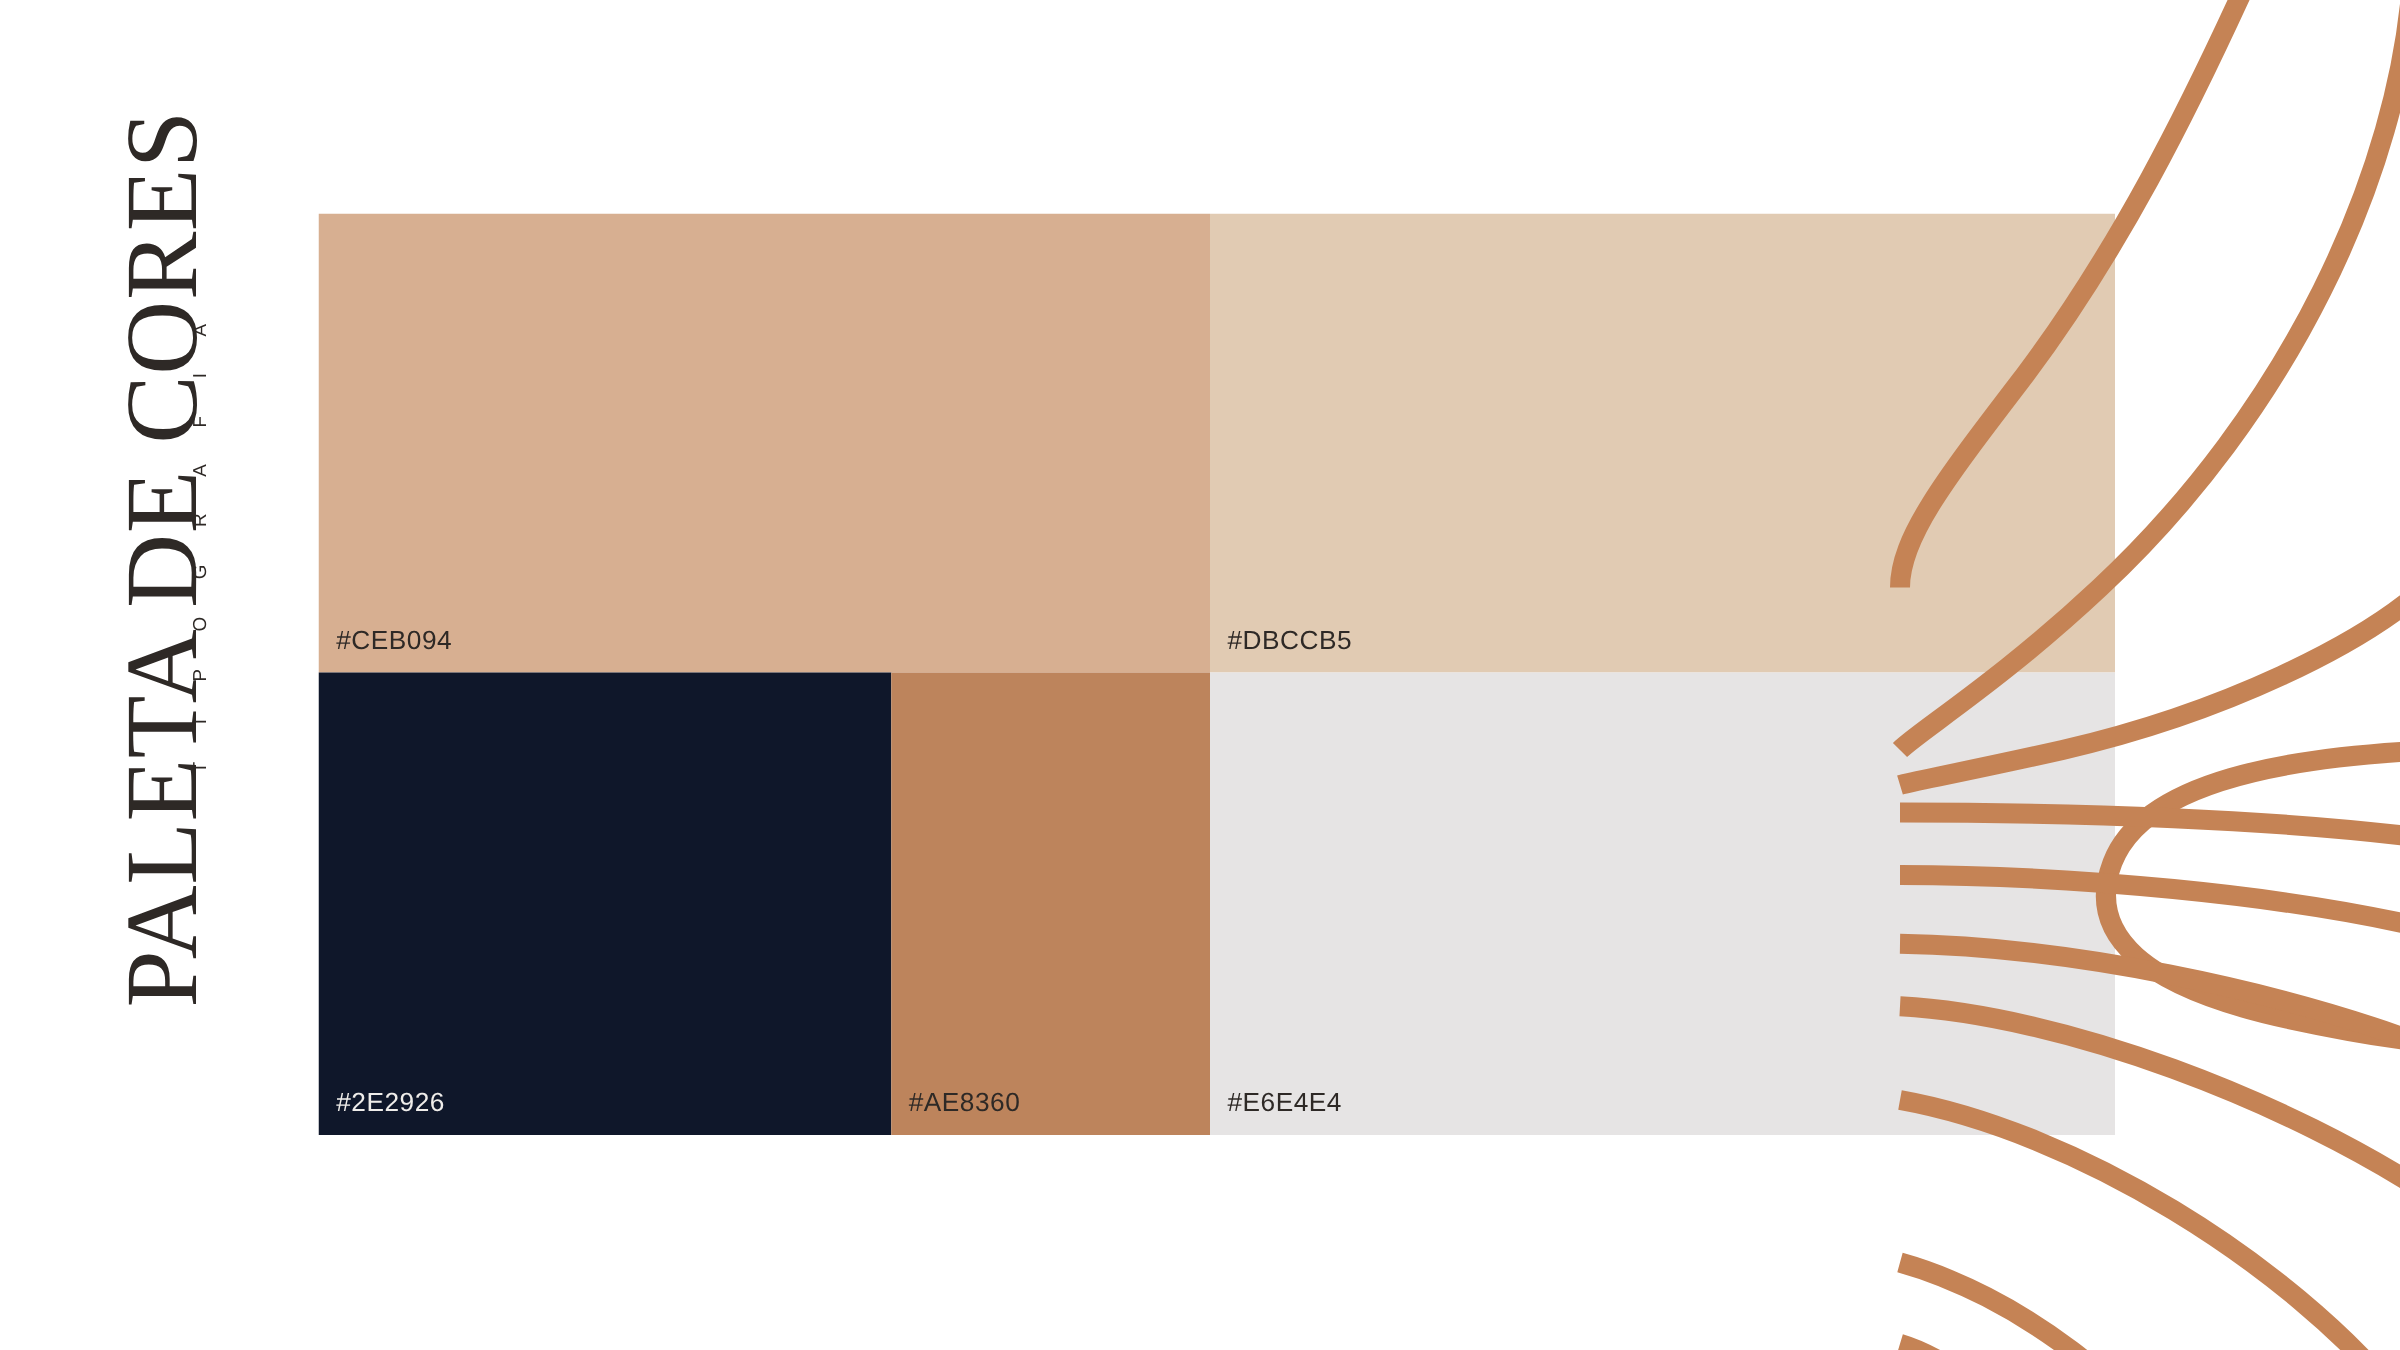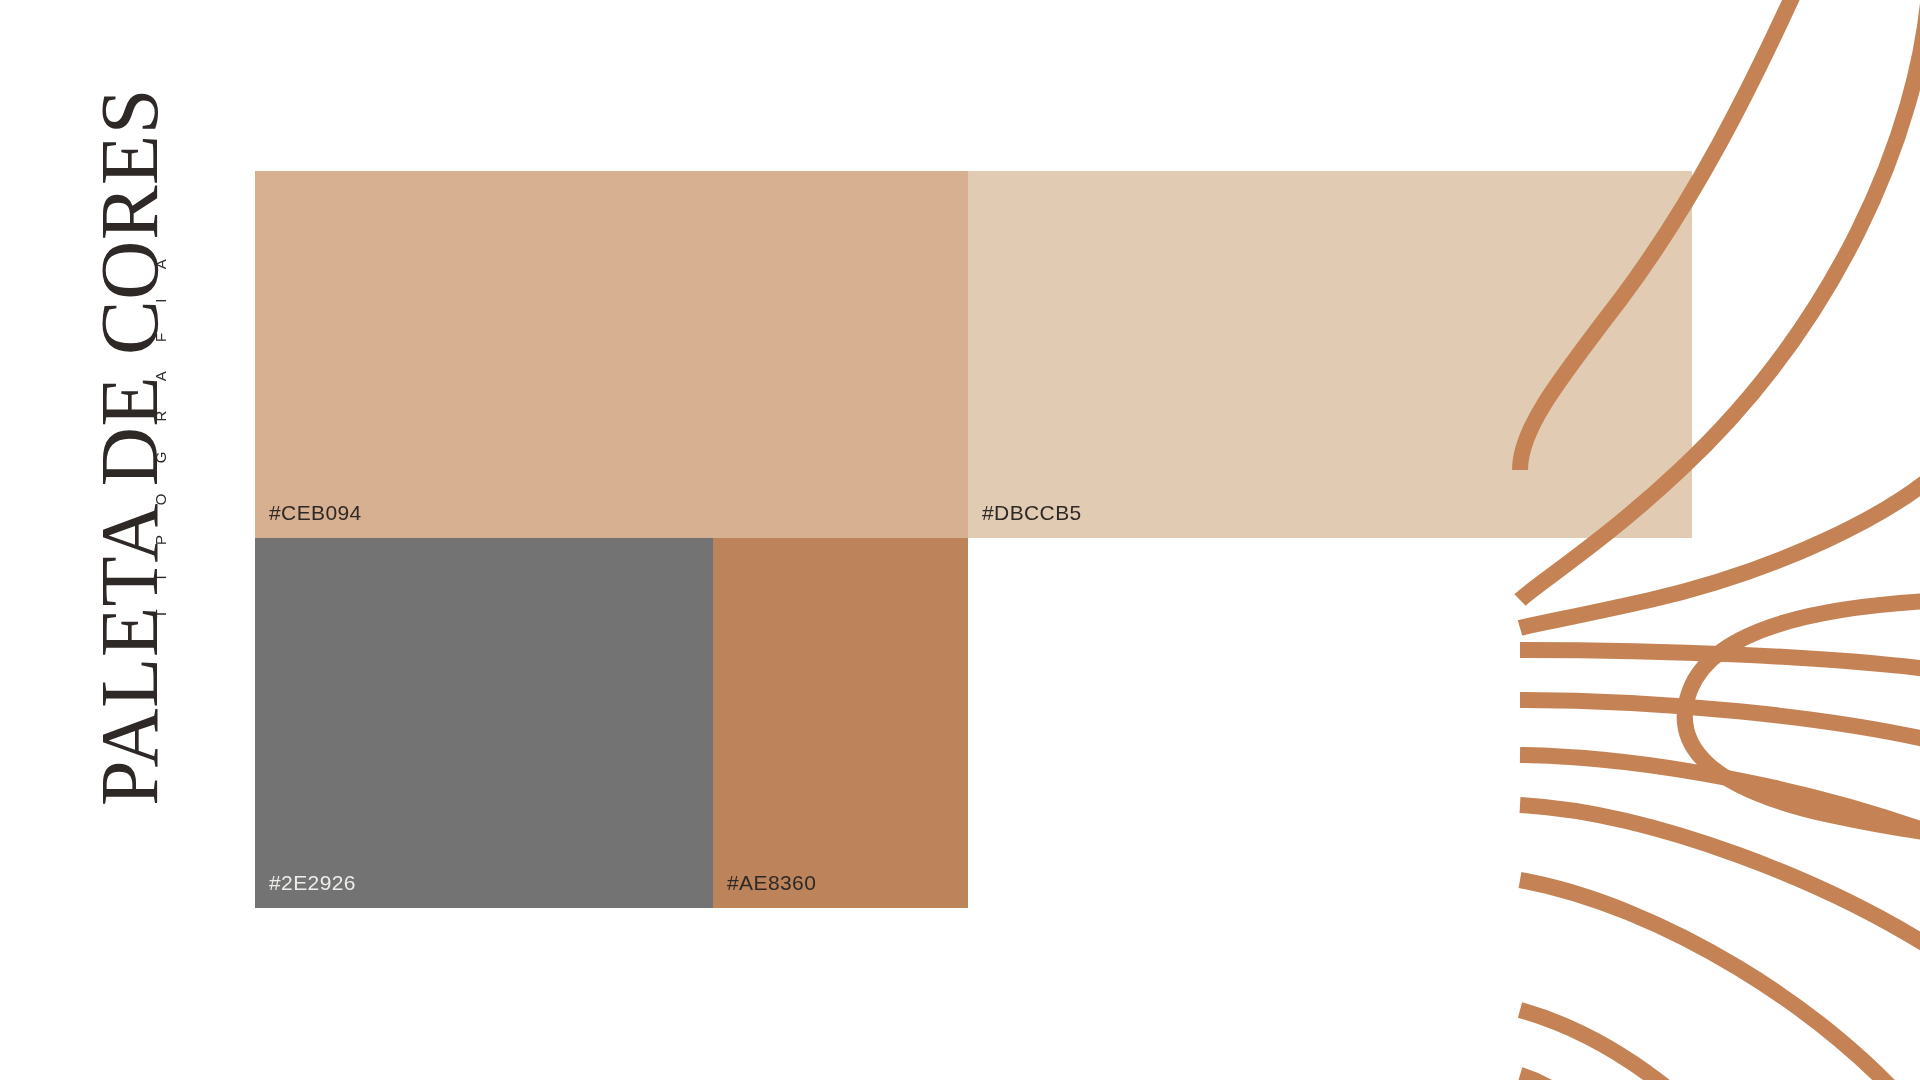--- a/index.html
+++ b/index.html
@@ -104,28 +104,31 @@
   <div class="palette-grid">
 
     <div class="swatch swatch-top-left" style="background: rgb(215, 175, 145);">
       <span class="swatch-label" style="color: rgb(46, 41, 38);">#CEB094</span>
     </div>
 
     <div class="swatch swatch-top-right" style="background: rgb(225, 203, 179);">
       <span class="swatch-label" style="color: rgb(46, 41, 38);">#DBCCB5</span>
     </div>
 
-    <div class="swatch swatch-bot-left" style="background: #737373;">
+    <div class="swatch swatch-bot-left" style="background: #0f172a;">
       <span class="swatch-label light" style="color: rgb(239, 237, 234);">#2E2926</span>
     </div>
 
     <div class="swatch swatch-bot-mid" style="background: rgb(189, 132, 92);">
       <span class="swatch-label" style="color: rgb(46, 41, 38);">#AE8360</span>
     </div>
 
+    <div class="swatch swatch-bot-right" style="background: rgb(230, 228, 228);">
+      <span class="swatch-label" style="color: rgb(46, 41, 38);">#E6E4E4</span>
+    </div>
 
   </div>
 
   <div class="decor">
     <svg viewBox="0 0 420 1080" preserveAspectRatio="none">
       <g id="decor-strokes" fill="none" stroke="#C58355" stroke-width="16" stroke-linecap="butt">
         <path d="M 300 -20 C 250 90 195 200 120 300 C 55 385 20 430 20 470"></path>
         <path d="M 430 -20 C 420 140 330 330 180 470 C 100 545 35 585 20 600"></path>
         <path d="M 440 470 C 390 515 280 570 150 600 C 70 618 30 625 20 628"></path>
         <path d="M 450 600 C 330 605 215 625 190 690 C 168 748 215 790 330 815 C 390 828 430 833 450 835"></path>

